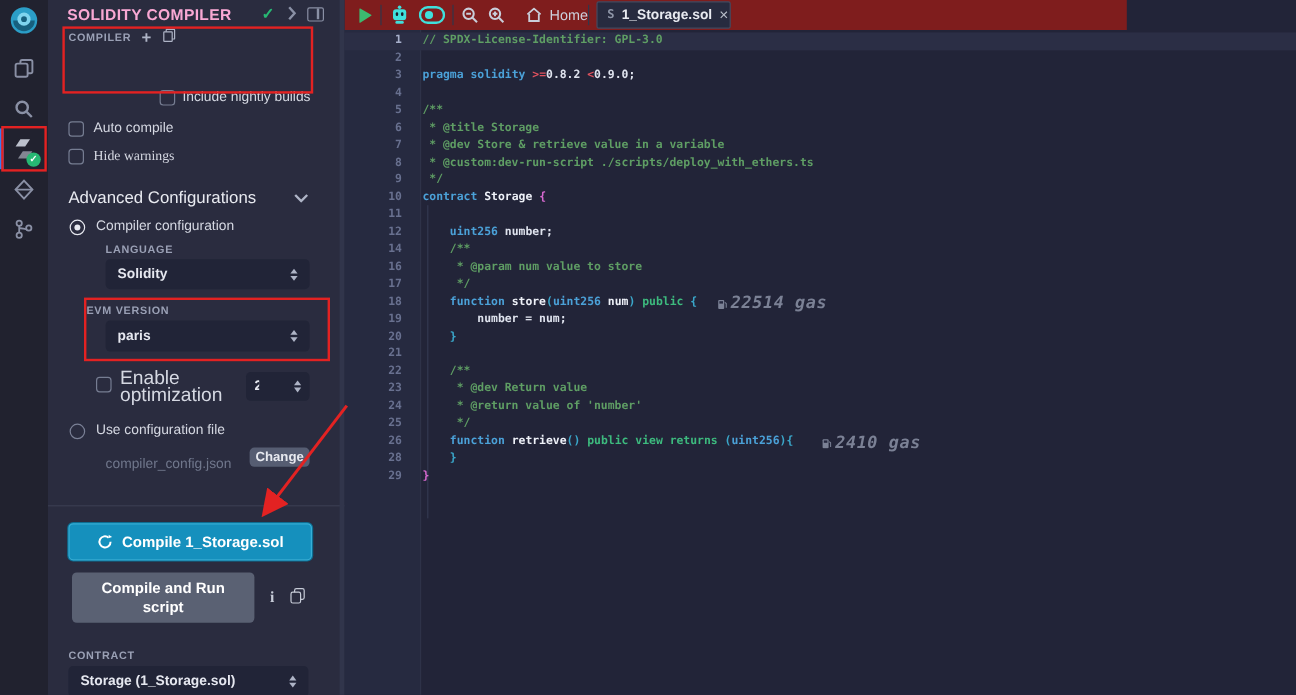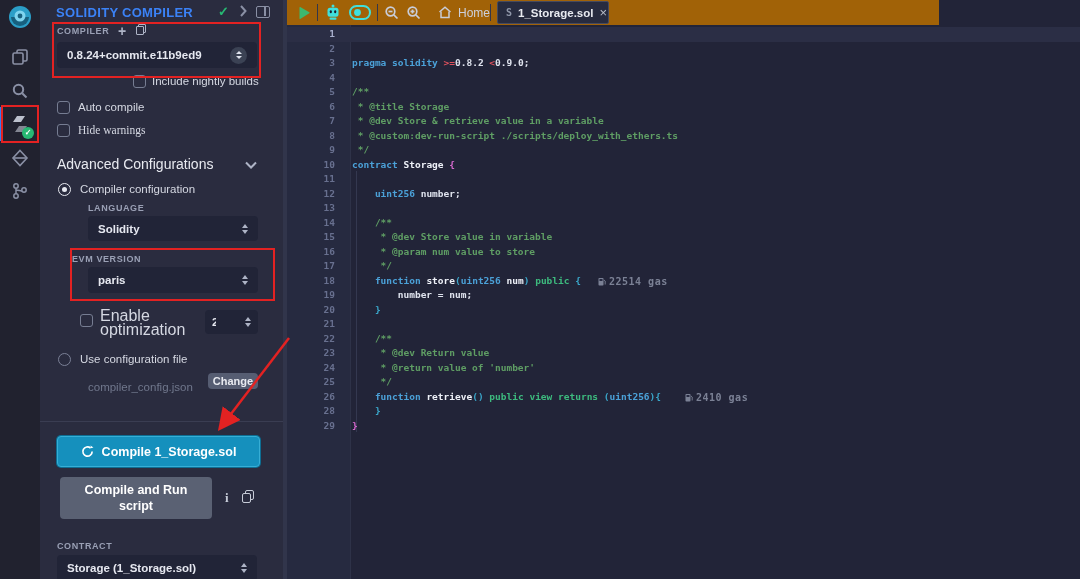--- a/index.html
+++ b/index.html
@@ -10,21 +10,21 @@
   #iconstrip { position:absolute; left:0; top:0; width:40px; height:579px; background:#21222f; z-index:2; }
   .strip-icon { position:absolute; left:0; width:40px; height:34px; display:flex; align-items:center; justify-content:center; }
   .strip-icon svg { display:block; }
   #compiler-active-bar { position:absolute; left:0; top:107px; width:3px; height:34px; background:#3a7df0; }
   .badge-check { position:absolute; right:6px; bottom:2px; width:12px; height:12px; border-radius:50%;
                  background:#27b873; color:#fff; font-size:8px; line-height:12px; text-align:center; font-weight:bold; }
 
   
   #sidepanel { position:absolute; left:40px; top:0; width:247px; height:579px; background:#2a2c3f; z-index:1; }
   #panel-scrollbar { position:absolute; right:0; top:0; width:4px; height:579px; background:#31354b; }
-  .panel-title { position:absolute; left:16px; top:5px; font-size:13px; font-weight:bold; color:#3b82f6; letter-spacing:.3px; }
+  .panel-title { position:absolute; left:16px; top:5px; font-size:13px; font-weight:bold; color:#f9a8d4; letter-spacing:.3px; }
   .ptitle-check { position:absolute; left:178px; top:4px; color:#27b873; font-size:13px; font-weight:bold; }
   .ptitle-chev { position:absolute; left:199px; top:5px; }
   .ptitle-panelicon { position:absolute; left:216px; top:6px; width:14px; height:12px;
                       border:1.5px solid #8a90a5; border-radius:2px; }
   .ptitle-panelicon::after { content:""; position:absolute; left:7px; top:0; width:1.5px; height:9px; background:#8a90a5; }
 
   .small-label { position:absolute; font-size:9px; font-weight:bold; letter-spacing:.6px; color:#9aa0b5; }
   .icon-plus { position:absolute; left:78px; top:23px; color:#aeb4c6; font-size:14px; font-weight:bold; }
   .icon-copy-sm { position:absolute; width:10px; height:11px; }
   .icon-copy-sm i { position:absolute; display:block; width:8px; height:9px; border:1.3px solid #aeb4c6; border-radius:1px; }
@@ -66,21 +66,21 @@
                      border:none; border-radius:4px; color:#fff; font-size:12.5px; font-weight:bold;
                      font-family:"Liberation Sans",sans-serif; line-height:16px; padding:0 18px; cursor:pointer; }
   .info-i { position:absolute; left:185px; top:490px; color:#c7ccd8; font-size:13px; font-family:"Liberation Serif",serif; font-weight:bold; }
   .icon-copy-md { position:absolute; left:202px; top:490px; width:12px; height:13px; }
   .icon-copy-md i { position:absolute; display:block; width:9px; height:10px; border:1.4px solid #c7ccd8; border-radius:2px; }
   .icon-copy-md i:first-child { left:3px; top:0; }
   .icon-copy-md i:last-child { left:0; top:3px; background:#2a2c3f; }
 
   
   #main { position:absolute; left:287px; top:0; width:793px; height:579px; background:#222438; }
-  #topbar { position:absolute; left:0; top:0; width:652px; height:25px; background:#a16207; }
+  #topbar { position:absolute; left:0; top:0; width:652px; height:25px; background:#7f1d1d; }
   .tsep { position:absolute; top:4px; width:1px; height:17px; background:#33364a; }
   .tb-icon { position:absolute; top:0; height:25px; display:flex; align-items:center; justify-content:center; cursor:pointer; }
   #home-tab { position:absolute; left:143px; top:0; height:25px; display:flex; align-items:center; gap:6px;
               color:#ccd0dc; font-size:12px; cursor:pointer; padding:0 8px; }
   #file-tab { position:absolute; left:210px; top:1px; height:23px; width:112px; background:#272b3f;
               border:1px solid #454a5f; border-radius:2px; display:flex; align-items:center; gap:6px;
               padding:0 8px; cursor:pointer; }
   #file-tab .s-icon { color:#8f96a8; font-size:10px; font-weight:bold; font-family:"DejaVu Sans Mono",monospace; }
   #file-tab .t-label { color:#e8eaf0; font-size:11.5px; font-weight:bold; }
   #file-tab .t-close { color:#b9bec9; font-size:13px; margin-left:auto; cursor:pointer; }
@@ -97,21 +97,21 @@
   .cl-active .ln { color:#a8b0cc; }
   .ct { position:absolute; left:65px; top:0; }
   .tk-cm { color:#5f9e64; }
   .tk-kw { color:#4ba1d8; }
   .tk-op { color:#e0525e; }
   .tk-wh { color:#dfe3ee; }
   .tk-fn { color:#eef1f8; }
   .tk-gr { color:#3dba7e; }
   .tk-b1 { color:#d669cf; }
   .tk-b2 { color:#3aa6c9; }
-  .gas { position:absolute; top:1px; font-size:10px; color:#7b8195; letter-spacing:.5px; }
+  .gas { position:absolute; top:1px; font-size:14px; color:#7b8195; letter-spacing:.5px;font-style:italic; }
   .gas svg { vertical-align:-1px; margin-right:3px; }
 
   
   .annot { position:absolute; border:2px solid #e32222; z-index:50; pointer-events:none; }
   #annot-arrow { position:absolute; left:0; top:0; width:1080px; height:579px; z-index:50; pointer-events:none; }
 
   svg.chev { display:block; }
 </style>
 </head>
 <body>
@@ -171,27 +171,20 @@
   </div>
   <div class="ptitle-panelicon"></div>
 
   <div class="small-label" style="left:17px; top:26px;">COMPILER</div>
   <div class="icon-plus">+</div>
   <div class="icon-copy-sm" style="left:96px; top:24px;">
       <i></i>
       <i></i>
     </div>
 
-  <div class="select" style="left:17px; top:42px; width:200px; height:26px;">
-    <span class="val">0.8.24+commit.e11b9ed9</span>
-    <span class="circle-stepper">
-        <i class="up"></i>
-        <i class="dn"></i>
-      </span>
-  </div>
 
   <span class="cb" style="left:93px; top:75px;"></span>
   <span class="cb-label" style="left:112px; top:75px;">Include nightly builds</span>
 
   <span class="cb" style="left:17px; top:101px;"></span>
   <span class="cb-label" style="left:38px; top:101px;">Auto compile</span>
 
   <span class="cb" style="left:17px; top:124px;"></span>
   <span class="cb-label" style="left:38px; top:124px;font-family:Liberation Serif, serif;">Hide warnings</span>
 
@@ -320,35 +313,33 @@
       <span class="t-label">1_Storage.sol</span>
       <span class="t-close">×</span>
     </div>
   </div>
 
   <div id="editor">
     <div id="gutter-bg"></div>
     <div id="gutter-line"></div>
     <div id="indent-guide"></div>
     <div id="code-lines">
-        <div class="cl cl-active"><span class="ln">1</span></div>
+        <div class="cl cl-active"><span class="ln">1</span><span class="ct"><span class="tk-cm">// SPDX-License-Identifier: GPL-3.0</span></span></div>
         <div class="cl"><span class="ln">2</span><span class="ct"></span></div>
         <div class="cl"><span class="ln">3</span><span class="ct"><span class="tk-kw">pragma</span><span class="tk-wh"> </span><span class="tk-kw">solidity</span><span class="tk-wh"> </span><span class="tk-op">&gt;=</span><span class="tk-wh">0.8.2 </span><span class="tk-op">&lt;</span><span class="tk-wh">0.9.0;</span></span></div>
         <div class="cl"><span class="ln">4</span><span class="ct"></span></div>
         <div class="cl"><span class="ln">5</span><span class="ct"><span class="tk-cm">/**</span></span></div>
         <div class="cl"><span class="ln">6</span><span class="ct"><span class="tk-cm"> * @title Storage</span></span></div>
         <div class="cl"><span class="ln">7</span><span class="ct"><span class="tk-cm"> * @dev Store &amp; retrieve value in a variable</span></span></div>
         <div class="cl"><span class="ln">8</span><span class="ct"><span class="tk-cm"> * @custom:dev-run-script ./scripts/deploy_with_ethers.ts</span></span></div>
         <div class="cl"><span class="ln">9</span><span class="ct"><span class="tk-cm"> */</span></span></div>
         <div class="cl"><span class="ln">10</span><span class="ct"><span class="tk-kw">contract</span><span class="tk-wh"> </span><span class="tk-fn">Storage</span><span class="tk-wh"> </span><span class="tk-b1">{</span></span></div>
         <div class="cl"><span class="ln">11</span><span class="ct"></span></div>
         <div class="cl"><span class="ln">12</span><span class="ct"><span class="tk-wh">    </span><span class="tk-kw">uint256</span><span class="tk-wh"> number;</span></span></div>
-        <div class="cl"><span class="ln">13</span><span class="ct"></span></div>
         <div class="cl"><span class="ln">14</span><span class="ct"><span class="tk-cm">    /**</span></span></div>
-        <div class="cl"><span class="ln">15</span><span class="ct"><span class="tk-cm">     * @dev Store value in variable</span></span></div>
         <div class="cl"><span class="ln">16</span><span class="ct"><span class="tk-cm">     * @param num value to store</span></span></div>
         <div class="cl"><span class="ln">17</span><span class="ct"><span class="tk-cm">     */</span></span></div>
         <div class="cl"><span class="ln">18</span><span class="ct"><span class="tk-wh">    </span><span class="tk-kw">function</span><span class="tk-wh"> </span><span class="tk-fn">store</span><span class="tk-b2">(</span><span class="tk-kw">uint256</span><span class="tk-wh"> </span><span class="tk-fn">num</span><span class="tk-b2">)</span><span class="tk-wh"> </span><span class="tk-gr">public</span><span class="tk-wh"> </span><span class="tk-b2">{</span></span><span class="gas" style="left: 311px;"><svg width="8" height="9" viewBox="0 0 8 9">
               <rect x="0.5" y="1" width="5" height="7.5" rx="0.8" fill="#7b8195"></rect>
               <rect x="1.5" y="2" width="3" height="2" fill="#262940"></rect>
               <path d="M6 3 L7.2 4 L7.2 7.5" stroke="#7b8195" stroke-width="0.9" fill="none"></path>
             </svg>22514 gas</span></div>
         <div class="cl"><span class="ln">19</span><span class="ct"><span class="tk-wh">        number = num;</span></span></div>
         <div class="cl"><span class="ln">20</span><span class="ct"><span class="tk-wh">    </span><span class="tk-b2">}</span></span></div>
         <div class="cl"><span class="ln">21</span><span class="ct"></span></div>

